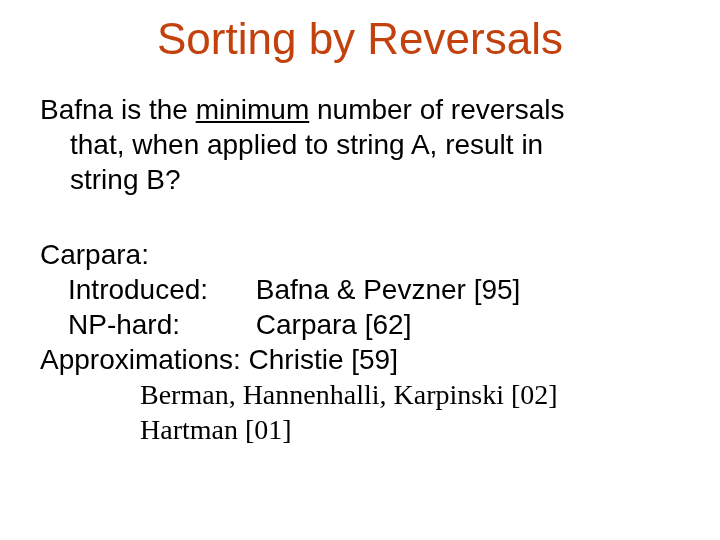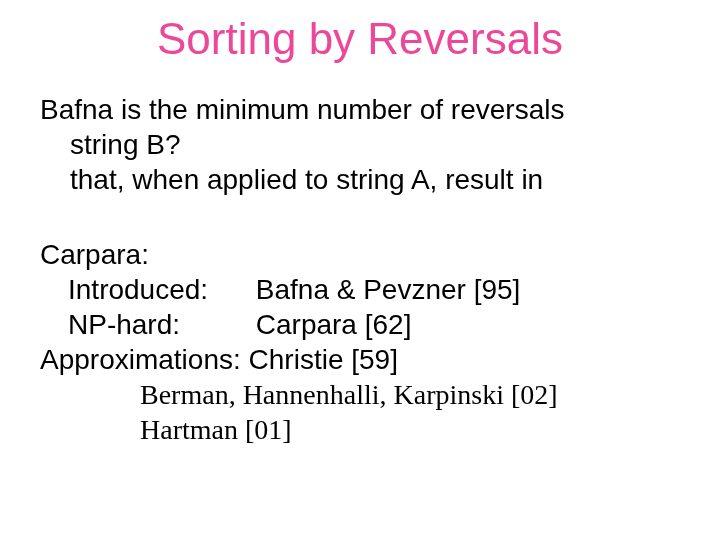--- a/index.html
+++ b/index.html
@@ -13,39 +13,40 @@
   }
   .slide {
     box-sizing: border-box;
     width: 720px;
     height: 540px;
     padding: 10px 40px 0 40px;
   }
   .title {
     text-align: center;
     font-size: 44px;
-    color: #ec4899;
+    color: #c2410c;
     margin: 4px 0 28px 0;
     font-weight: normal;
   }
   .body {
     font-size: 28px;
     line-height: 1.25;
   }
   .question {
     margin: 0 0 40px 0;
   }
   .indent {
     margin-left: 30px;
   }
   .indent2 {
     margin-left: 100px;
     font-family: Liberation Serif, serif;
   }
   .underline {
+    text-decoration: underline;
   }
   .row {
     display: block;
   }
   .label {
     display: inline-block;
     margin-left: 28px;
   }
   .w-intro { width: 180px; }
   .w-np   { width: 180px; }
@@ -56,22 +57,22 @@
 <div class="slide">
 
   <h1 class="title">Sorting by Reversals</h1>
 
   <div class="body">
 
     <div class="question">
       <div class="row">
         <span>Bafna is the </span><span class="underline">minimum</span><span> number of reversals</span>
       </div>
+      <div class="row indent">that, when applied to string A, result in</div>
       <div class="row indent">string B?</div>
-      <div class="row indent">that, when applied to string A, result in</div>
     </div>
 
     <div>
       <div class="row">Carpara:</div>
 
       <div class="row">
         <span class="label w-intro">Introduced:</span>
         <span>Bafna &amp; Pevzner [95]</span>
       </div>
 

